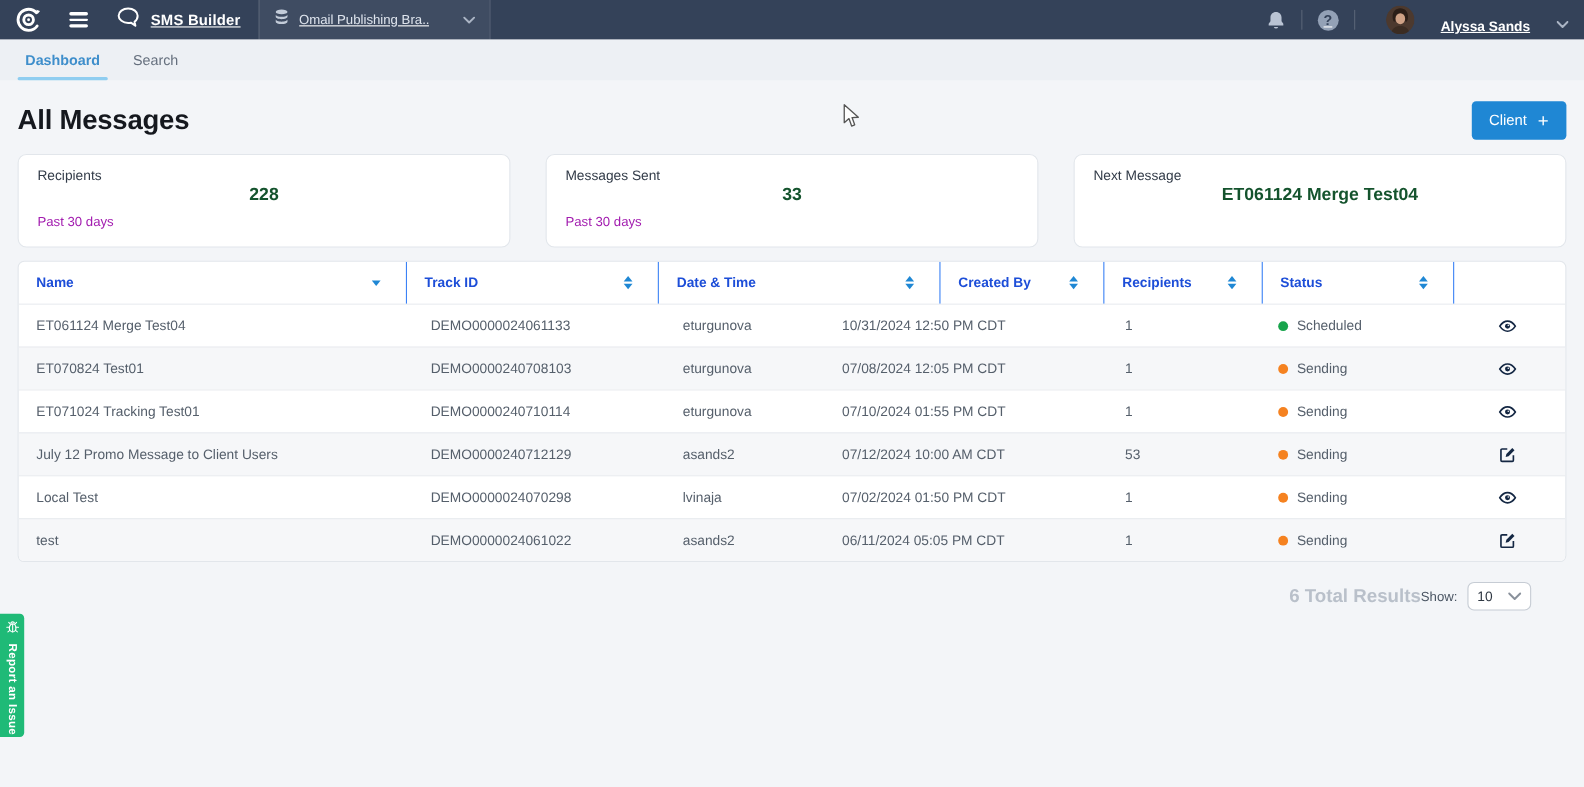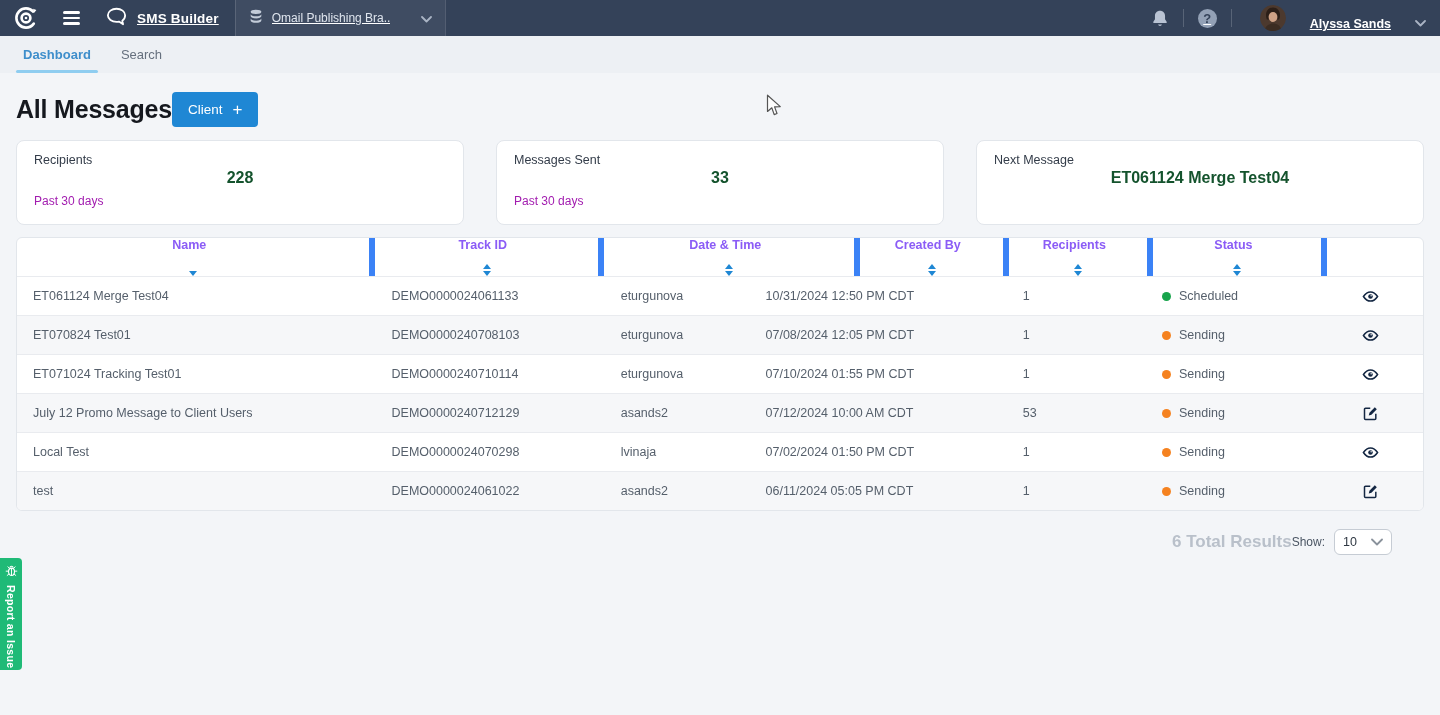--- a/index.html
+++ b/index.html
@@ -28,39 +28,39 @@
   .user-name { font-size:12.5px; font-weight:700; color:#fff; }
 
   
   .tabbar { height:37px; background:#edf0f4; display:flex; align-items:stretch; padding-left:8px; }
   .tab { position:relative; display:flex; align-items:center; padding:0 15px; font-size:13px; color:#66707e; cursor:pointer; }
   .tab.active { color:#3e8ecb; font-weight:700; }
   .tab.active::after { content:""; position:absolute; left:8px; right:8px; bottom:0; height:3px; background:#8fcdf0; border-radius:2px; }
 
   
   .main { padding:0 16px; position:relative; }
-  .head-row { margin-top:19px; display:flex; align-items:center; justify-content:flex-start; }
+  .head-row { margin-top:19px; display:flex; align-items:center; justify-content:space-between; }
   .page-title { font-size:25px; font-weight:700; color:#15181e; letter-spacing:-.2px; }
   .create-btn { background:#1f87d4; color:#fff; border:none; border-radius:4px; height:35px; padding:0 16px;
                 font-size:13.5px; font-family:inherit; display:flex; align-items:center; gap:10px; cursor:pointer; }
   .create-plus { font-size:17px; font-weight:400; line-height:1; }
 
   
   .cards { margin-top:13px; display:flex; gap:32px; }
   .card { flex:1; background:#fff; border:1px solid #e2e6eb; border-radius:8px; padding:12px 17px; height:85px; }
   .card-label { font-size:12.5px; color:#333c49; }
   .card-value { font-size:16px; font-weight:700; color:#14532d; margin-top:2px; white-space:nowrap;text-align:center; }
   .card-sub { font-size:12px; color:#a21caf; margin-top:7px; }
 
   
   .table { margin-top:12px; background:#fff; border:1px solid #e2e6eb; border-radius:6px; overflow:hidden; }
   .thead { display:flex; height:38px; align-items:stretch; }
   .th { display:flex; align-items:center; justify-content:space-between; padding:0 13px 0 16px;
-        font-size:12.5px; font-weight:700; color:#8b5cf6; cursor:pointer;flex-direction:column; }
-  .th + .th { border-left:6px solid #3b82f6;margin-left:10px; }
+        font-size:12.5px; font-weight:700; color:#1d4ed8; cursor:pointer; }
+  .th + .th { border-left:1px solid #3b82f6;margin-left:10px; }
   .sort { display:flex; flex-direction:column; gap:2px; margin-left:8px; }
   .tri-up { width:0; height:0; border-left:4.5px solid transparent; border-right:4.5px solid transparent; border-bottom:5px solid #1f87d4; }
   .tri-down { width:0; height:0; border-left:4.5px solid transparent; border-right:4.5px solid transparent; border-top:5px solid #1f87d4; }
   .trow { display:flex; align-items:center; height:39px; border-top:1px solid #e9ebef; font-size:12.5px; color:#555f6b; }
   .trow.alt { background:#f6f7f9; }
   .td { padding:0 16px; white-space:nowrap; overflow:hidden; text-overflow:ellipsis; }
   .c1{width:25.5%}.c2{width:16.3%}.c3{width:10.3%}.c4{width:18.3%}.c5{width:9.9%}.c6{width:12.2%}.c7{width:7.5%}
   .status-cell { display:flex; align-items:center; }
   .dot { width:9px; height:9px; border-radius:50%; margin-right:8px; flex:none; }
   .actions { display:flex; align-items:center; justify-content:center; }

